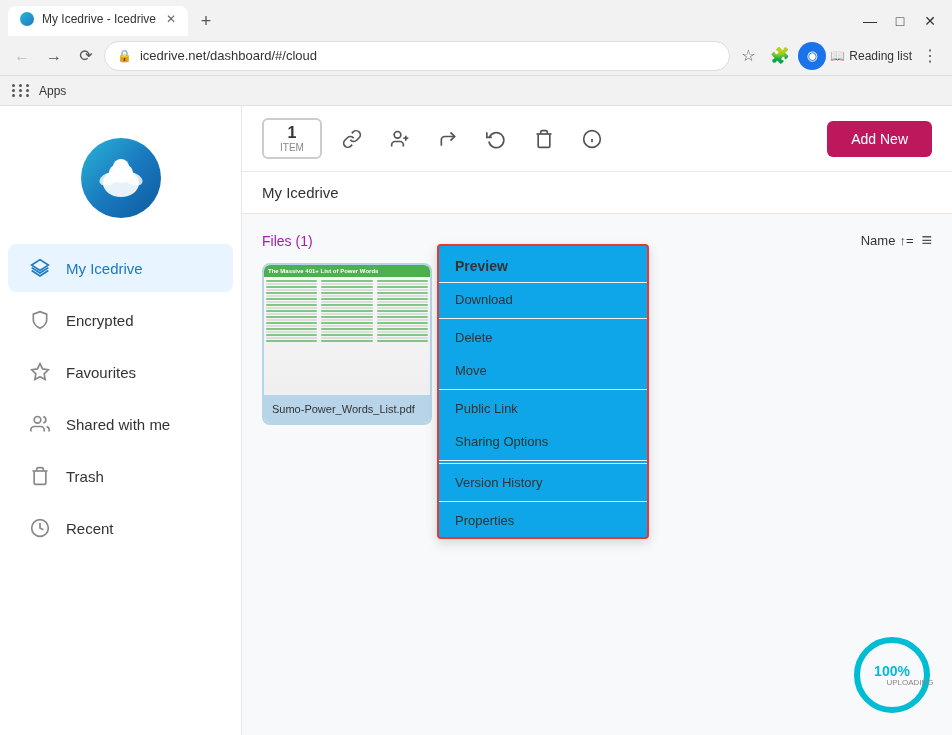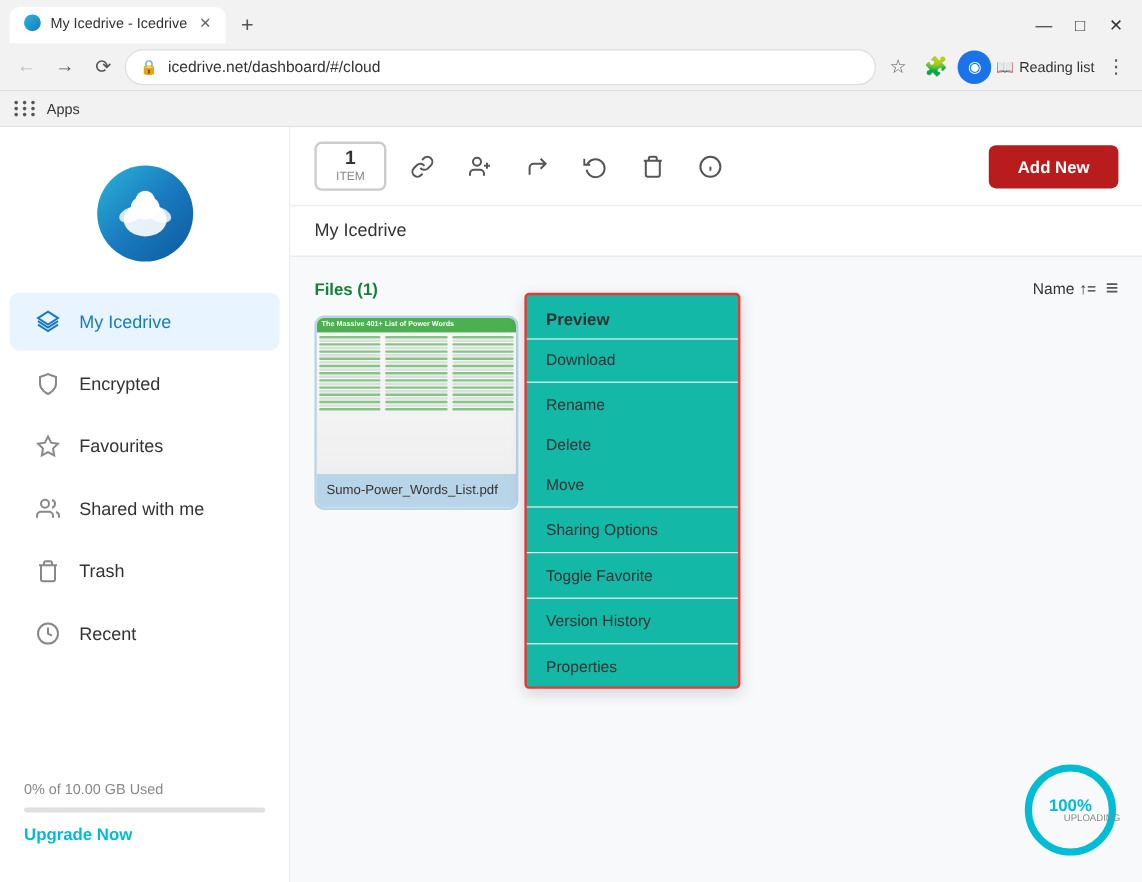--- a/index.html
+++ b/index.html
@@ -52,44 +52,44 @@
     
     .main-content { flex: 1; display: flex; flex-direction: column; background: #f8f9fa; }
 
     .toolbar { display: flex; align-items: center; padding: 12px 20px; background: #fff; border-bottom: 1px solid #e8e8e8; gap: 12px; }
     .item-count-badge { display: flex; flex-direction: column; align-items: center; border: 2px solid #ccc; border-radius: 6px; padding: 4px 10px; min-width: 60px; }
     .item-count-num { font-size: 16px; font-weight: bold; color: #333; }
     .item-count-label { font-size: 10px; color: #888; text-transform: uppercase; }
 
     .toolbar-icon-btn { width: 36px; height: 36px; display: flex; align-items: center; justify-content: center; border-radius: 50%; cursor: pointer; color: #555; font-size: 18px; }
 
-    .add-new-btn { margin-left: auto; background: #b91c1c; color: white; border: none; border-radius: 6px; padding: 10px 24px; font-size: 14px; font-weight: 700; cursor: pointer; }
+    .add-new-btn { margin-left: auto; background: #be185d; color: white; border: none; border-radius: 6px; padding: 10px 24px; font-size: 14px; font-weight: 400; cursor: pointer; }
 
     .breadcrumb-bar { padding: 12px 20px; background: #fff; border-bottom: 1px solid #e8e8e8; font-size: 15px; color: #333; }
 
     .files-area { padding: 16px 20px; flex: 1; position: relative; }
     .files-header { display: flex; align-items: center; justify-content: space-between; margin-bottom: 12px; }
-    .files-title { font-size: 14px; color: #15803d; font-weight: bold; }
+    .files-title { font-size: 14px; color: #a21caf; }
     .files-sort { display: flex; align-items: center; gap: 8px; }
     .sort-btn { display: flex; align-items: center; gap: 4px; font-size: 13px; color: #333; cursor: pointer; }
     .view-btn { font-size: 18px; color: #555; cursor: pointer; }
 
     .file-grid { display: flex; flex-wrap: wrap; gap: 12px; }
     .file-card { width: 170px; background: #fff; border-radius: 8px; border: 2px solid #b8d4e8; overflow: hidden; cursor: pointer; position: relative; }
     .file-thumbnail { width: 100%; height: 130px; background: #e8f4e8; overflow: hidden; }
     .pdf-preview { width: 100%; height: 100%; background: linear-gradient(to bottom, #f9f9f9, #efefef); display: flex; flex-direction: column; overflow: hidden; }
     .pdf-header { background: #4caf50; color: white; font-size: 6px; font-weight: bold; padding: 3px 4px; }
     .pdf-content { display: flex; flex: 1; overflow: hidden; font-size: 4px; }
     .pdf-col { flex: 1; padding: 2px; }
     .pdf-line { height: 2px; background: #ddd; margin: 1px 0; border-radius: 1px; }
     .pdf-line.green { background: #81c784; }
     .file-name { padding: 8px; font-size: 11px; color: #333; text-align: left; background: #b8d4e8; }
 
     
-    .context-menu { position: absolute; top: 30px; left: 195px; width: 180px; background: #14b8a6; border: 2px solid #e53935; border-radius: 4px; z-index: 100; box-shadow: 0 4px 12px rgba(0,0,0,0.15); }
+    .context-menu { position: absolute; top: 30px; left: 195px; width: 212px; background: #0ea5e9; border: 2px solid #e53935; border-radius: 4px; z-index: 100; box-shadow: 0 4px 12px rgba(0,0,0,0.15); }
     .ctx-header { font-size: 14px; font-weight: 700; color: #333; padding: 12px 16px 8px; border-bottom: 1px solid #f0f0f0; }
     .ctx-item { padding: 9px 16px; font-size: 13px; color: #333; cursor: pointer; }
     .ctx-divider { height: 1px; background: #f0f0f0; margin: 2px 0; }
 
     
     .upload-progress { position: fixed; bottom: 20px; right: 20px; width: 80px; height: 80px; }
     .progress-ring-bg { fill: none; stroke: #e0f7f0; stroke-width: 6; }
     .progress-ring-fill { fill: none; stroke: #00bcd4; stroke-width: 6; stroke-linecap: round; stroke-dasharray: 220; stroke-dashoffset: 0; }
     .progress-text { position: absolute; top: 50%; left: 50%; transform: translate(-50%, -50%); text-align: center; }
     .progress-pct { font-size: 14px; font-weight: bold; color: #00bcd4; line-height: 1; }
@@ -221,27 +221,20 @@
     <div class="nav-item">
       <div class="nav-icon">
         <svg width="20" height="20" viewBox="0 0 24 24" fill="none" stroke="#888" stroke-width="2">
           <circle cx="12" cy="12" r="10"></circle>
           <polyline points="12,6 12,12 16,14"></polyline>
         </svg>
       </div>
       <span class="nav-label">Recent</span>
     </div>
 
-    <div class="storage-area">
-      <div class="storage-text">0% of 10.00 GB Used</div>
-      <div class="storage-bar">
-        <div class="storage-fill"></div>
-      </div>
-      <div class="upgrade-btn">Upgrade Now</div>
-    </div>
   </div>
 
   <div class="main-content">
 
     <div class="toolbar">
       <div class="item-count-badge">
         <span class="item-count-num">1</span>
         <span class="item-count-label">ITEM</span>
       </div>
       <div class="toolbar-icon-btn">
@@ -383,27 +376,26 @@
             </div>
           </div>
           <div class="file-name">Sumo-Power_Words_List.pdf</div>
         </div>
       </div>
 
       <div class="context-menu">
         <div class="ctx-header">Preview</div>
         <div class="ctx-item">Download</div>
         <div class="ctx-divider"></div>
-        <div class="ctx-item">Rename</div>
         <div class="ctx-item">Delete</div>
         <div class="ctx-item">Move</div>
         <div class="ctx-divider"></div>
+        <div class="ctx-item">Public Link</div>
         <div class="ctx-item">Sharing Options</div>
         <div class="ctx-divider"></div>
-        <div class="ctx-item">Toggle Favorite</div>
         <div class="ctx-divider"></div>
         <div class="ctx-item">Version History</div>
         <div class="ctx-divider"></div>
         <div class="ctx-item">Properties</div>
       </div>
     </div>
   </div>
 </div>
 
 <div class="upload-progress">

